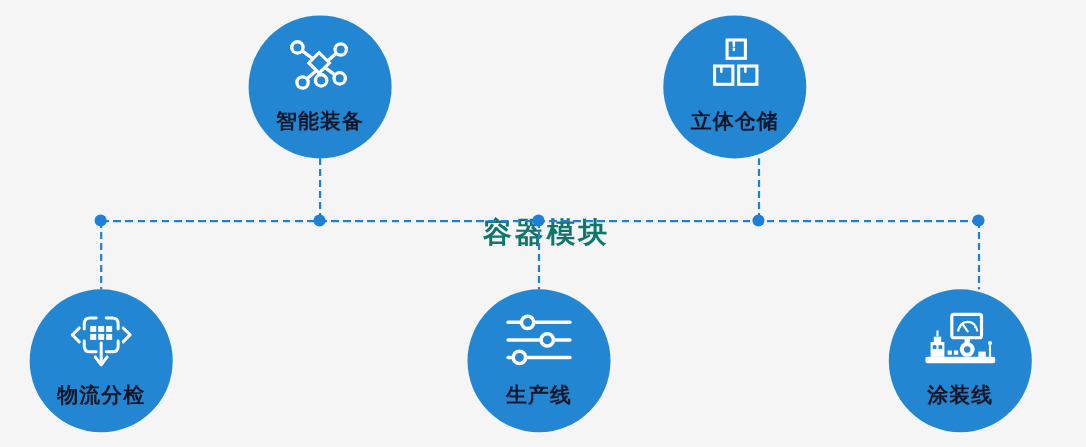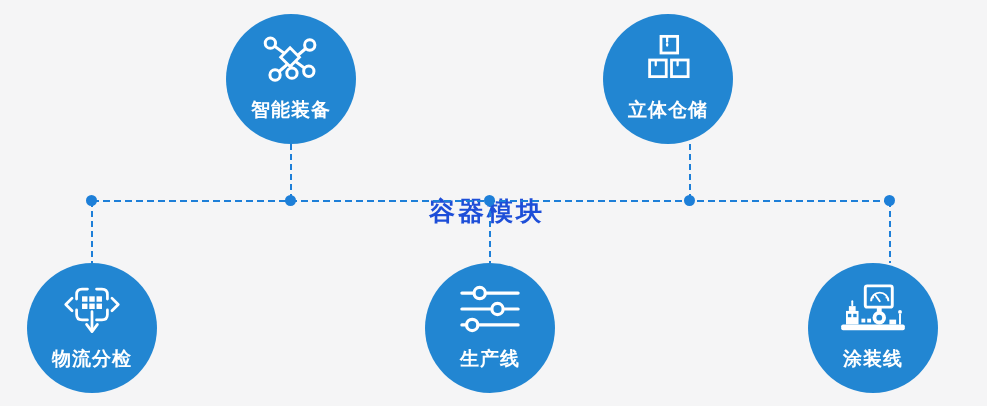--- a/index.html
+++ b/index.html
@@ -8,25 +8,25 @@
     background:#f5f5f6;
   }
   .stage{
     position:relative;
     width:987px;height:406px;
     background:#f5f5f6;
     overflow:hidden;
   }
   .watermark{
     position:absolute;
-    left:382px;top:194px;width:210px;
+    left:392px;top:194px;width:210px;
     text-align:center;
     font-size:26px;
     letter-spacing:3px;
-    color:#1d4ed8;
+    color:#0f766e;
     font-weight:bold;
     z-index:1;
     user-select:none;
   }
   .hline{
     position:absolute;
     height:2px;
     background:repeating-linear-gradient(to right,#1d7fd8 0,#1d7fd8 7px,transparent 7px,transparent 11px);
     z-index:2;
   }
@@ -55,21 +55,21 @@
   }
   .node .icon-wrap{
     height:60px;
     margin-top:16px;
     display:flex;
     align-items:center;
     justify-content:center;
   }
   .node .label{
     margin-top:7px;
-    color:#ffffff;
+    color:#0f172a;
     font-size:19px;
     font-weight:bold;
     letter-spacing:1px;
     white-space:nowrap;
   }
 </style>
 </head>
 <body>
 
 <div class="stage">

